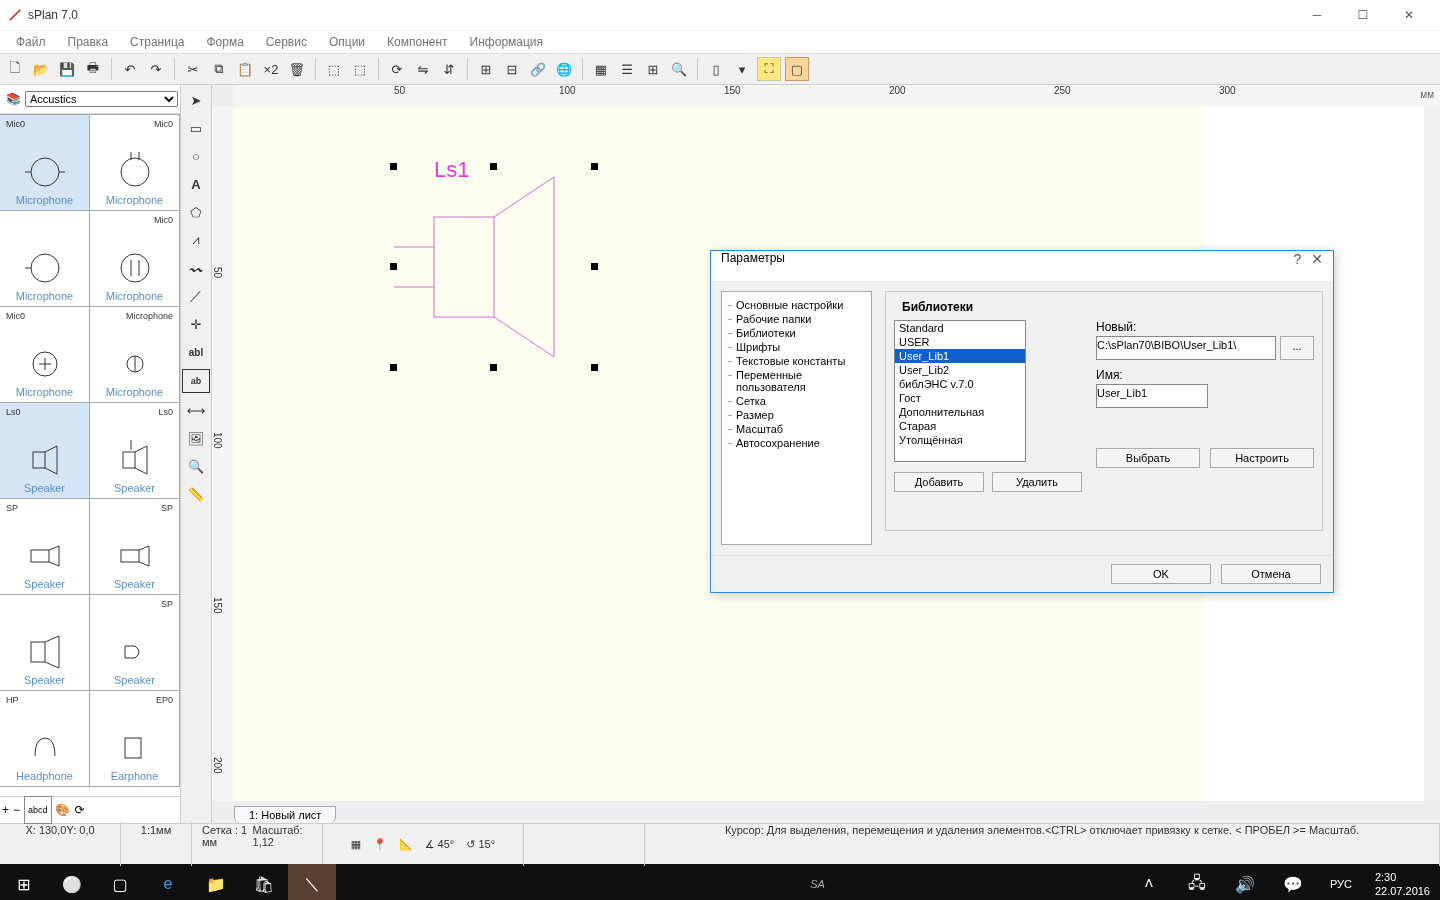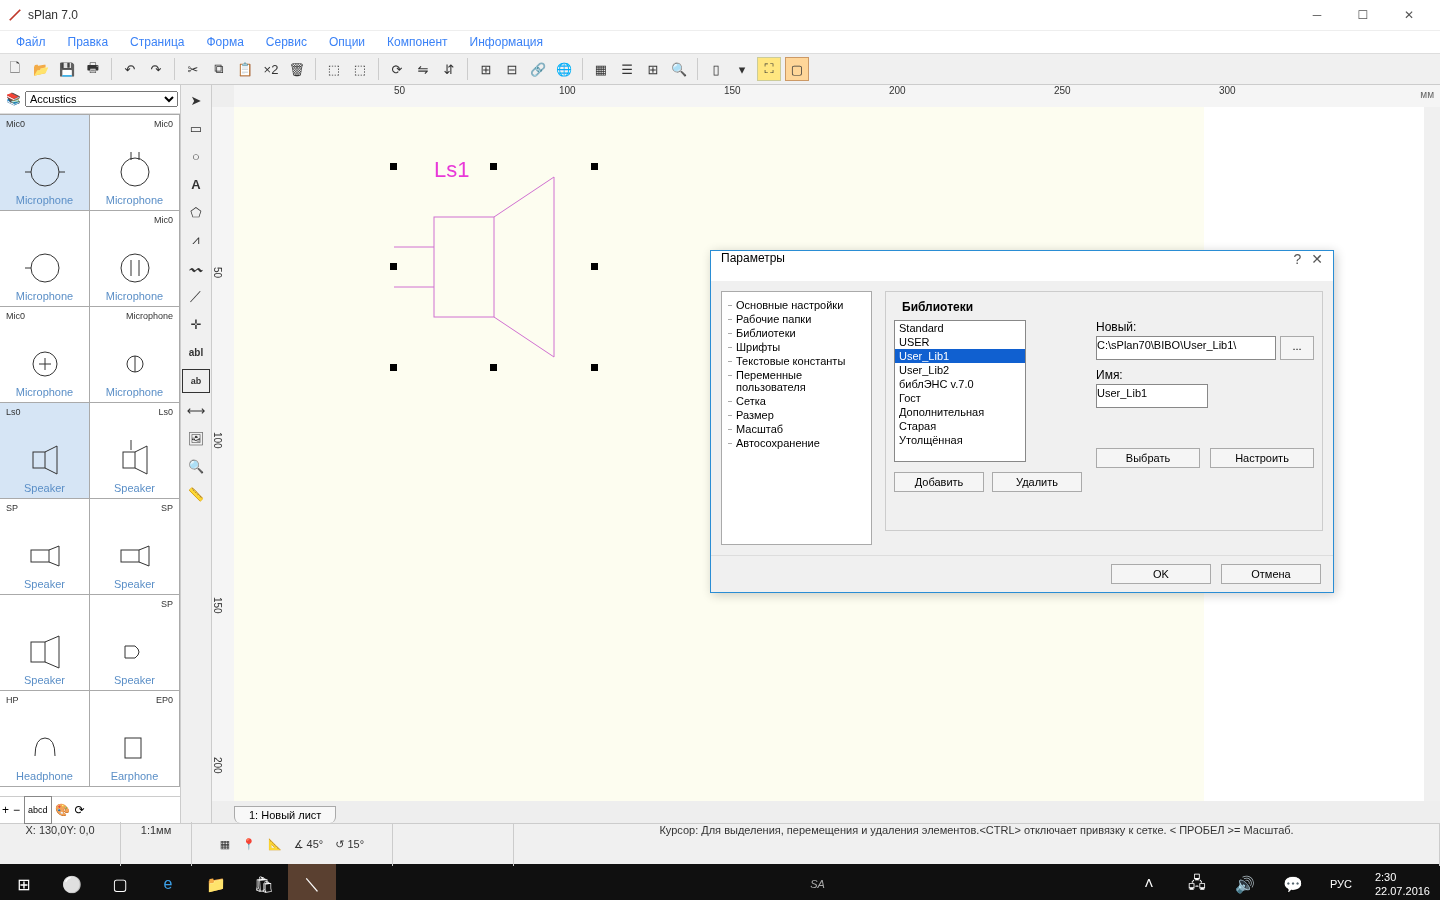--- a/index.html
+++ b/index.html
@@ -2,21 +2,21 @@
 <html><head>
 <meta charset="utf-8">
 <style>
 html,body{margin:0;padding:0;width:1440px;height:900px;font-family:"Segoe UI",Tahoma,sans-serif;font-size:12px;background:#fff;overflow:hidden;position:relative}
 .titlebar{height:30px;background:#fff;display:flex;align-items:center;padding:0 8px;border-bottom:1px solid #eee}
 .titlebar .title{color:#333;font-size:12px}
 .titlebar .ico{width:14px;height:14px;margin-right:6px}
 .winbtns{margin-left:auto;display:flex}
 .winbtn{width:46px;height:30px;display:flex;align-items:center;justify-content:center;color:#555;font-family:sans-serif}
 .menubar{height:22px;display:flex;align-items:center;padding:0 6px;gap:2px}
-.menubar span{padding:2px 10px;color:#3b82f6}
+.menubar span{padding:2px 10px;color:#737373}
 .toolbar{height:30px;background:#f0f0f0;border-top:1px solid #ddd;border-bottom:1px solid #ccc;display:flex;align-items:center;padding:0 4px;gap:4px}
 .tbtn{width:22px;height:22px;display:flex;align-items:center;justify-content:center;color:#333;font-size:13px}
 .tsep{width:1px;height:22px;background:#ccc;margin:0 3px}
 .mainrow{display:flex;height:calc(100% - 30px - 22px - 30px - 40px - 40px)}
 .libpanel{width:180px;background:#fff;border-right:1px solid #ccc;display:flex;flex-direction:column}
 .libsel{display:flex;align-items:center;height:24px;padding:2px;border-bottom:1px solid #ddd}
 .libsel select{flex:1;font-size:11px}
 .libgrid{flex:1;overflow:hidden;display:grid;grid-template-columns:1fr 1fr;grid-auto-rows:96px;border-top:1px solid #aaa}
 .libcell{border:1px solid #aaa;margin:-1px 0 0 -1px;display:flex;flex-direction:column;align-items:center;justify-content:flex-end;padding:4px;background:#fff;position:relative}
 .libcell.sel{background:#d6e5f5}
@@ -327,20 +327,24 @@
 
 <div class="statusbar">
   <div class="cell" style="width:100px">
     <span>X: 130,0</span>
     <span>Y: 0,0</span>
   </div>
   <div class="cell" style="width:50px;text-align:center">
     <span>1:1</span>
     <span>мм</span>
   </div>
+  <div class="cell" style="width:110px">
+    <span>Сетка : 1 мм</span>
+    <span>Масштаб:  1,12</span>
+  </div>
   <div class="cell" style="width:180px;flex-direction:row;gap:12px;align-items:center">
     <span>▦</span>
     <span>📍</span>
     <span>📐</span>
     <span>∡ 45°</span>
     <span>↺ 15°</span>
   </div>
   <div class="cell" style="width:100px"></div>
   <div class="cell" style="flex:1">
     <span>Курсор: Для выделения, перемещения и удаления элементов.</span>

